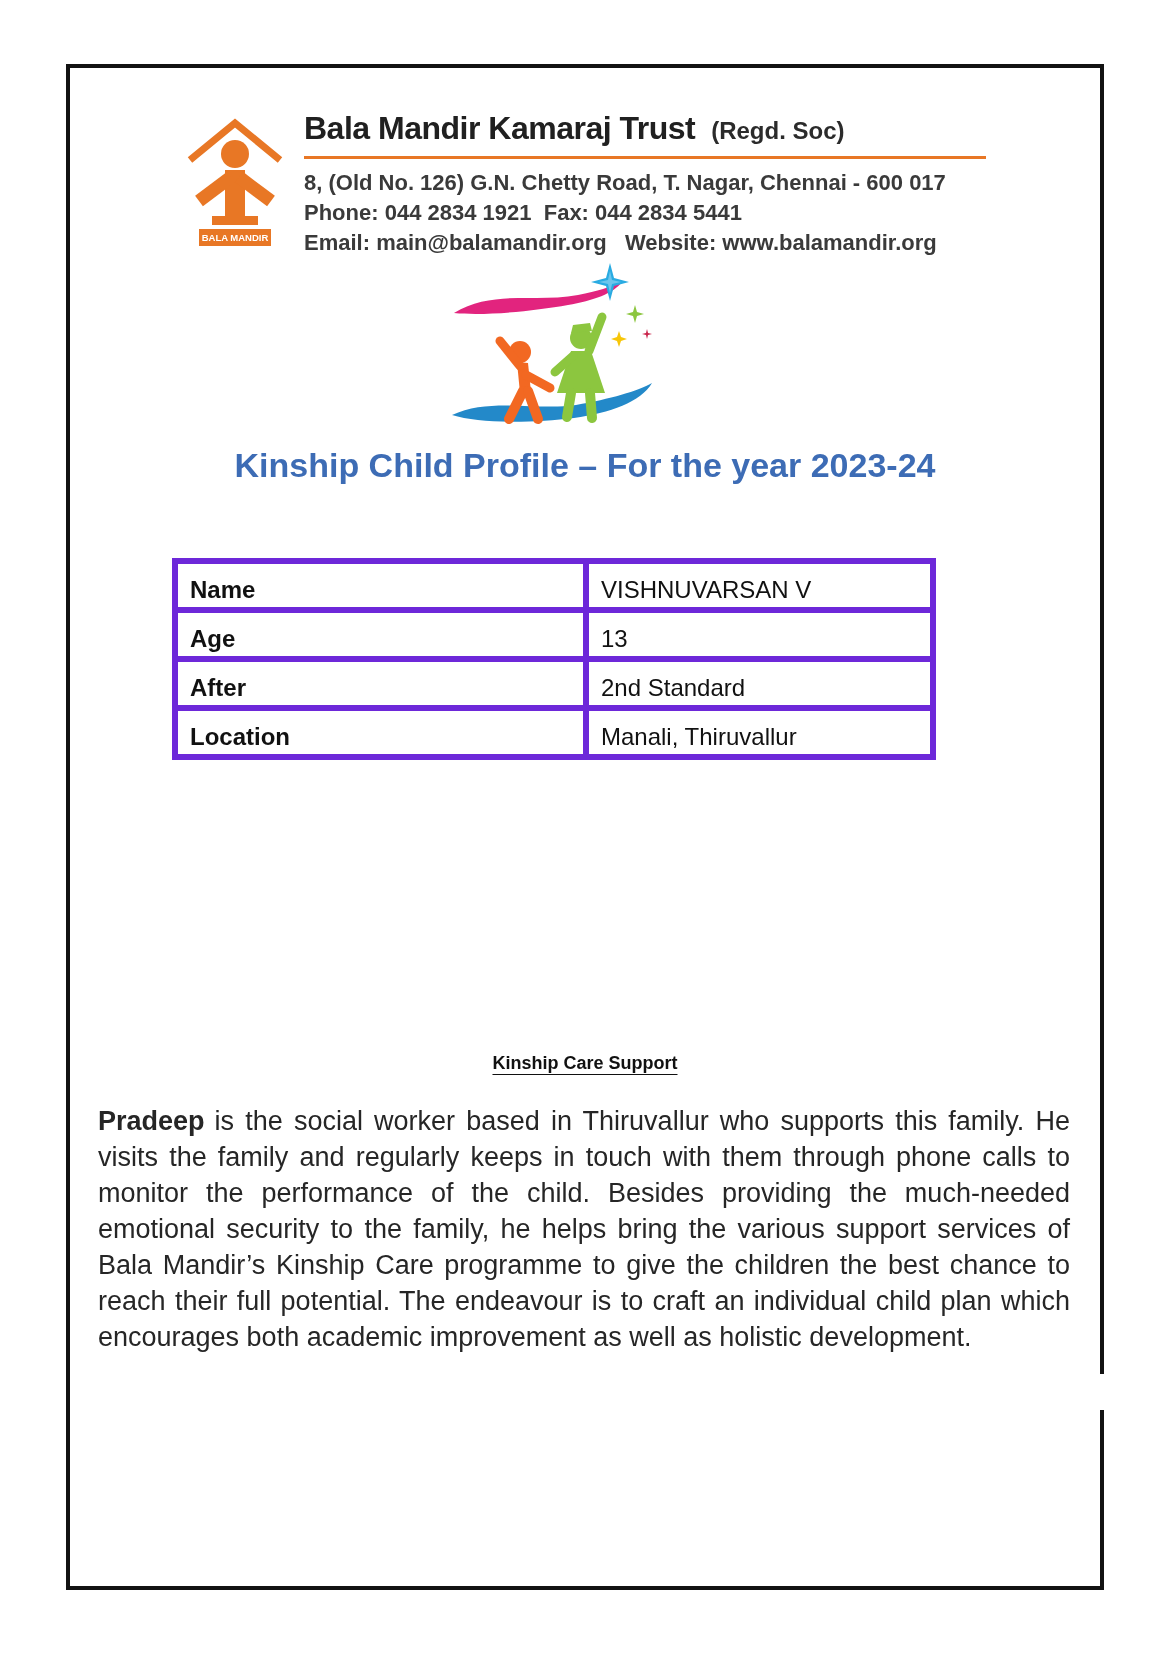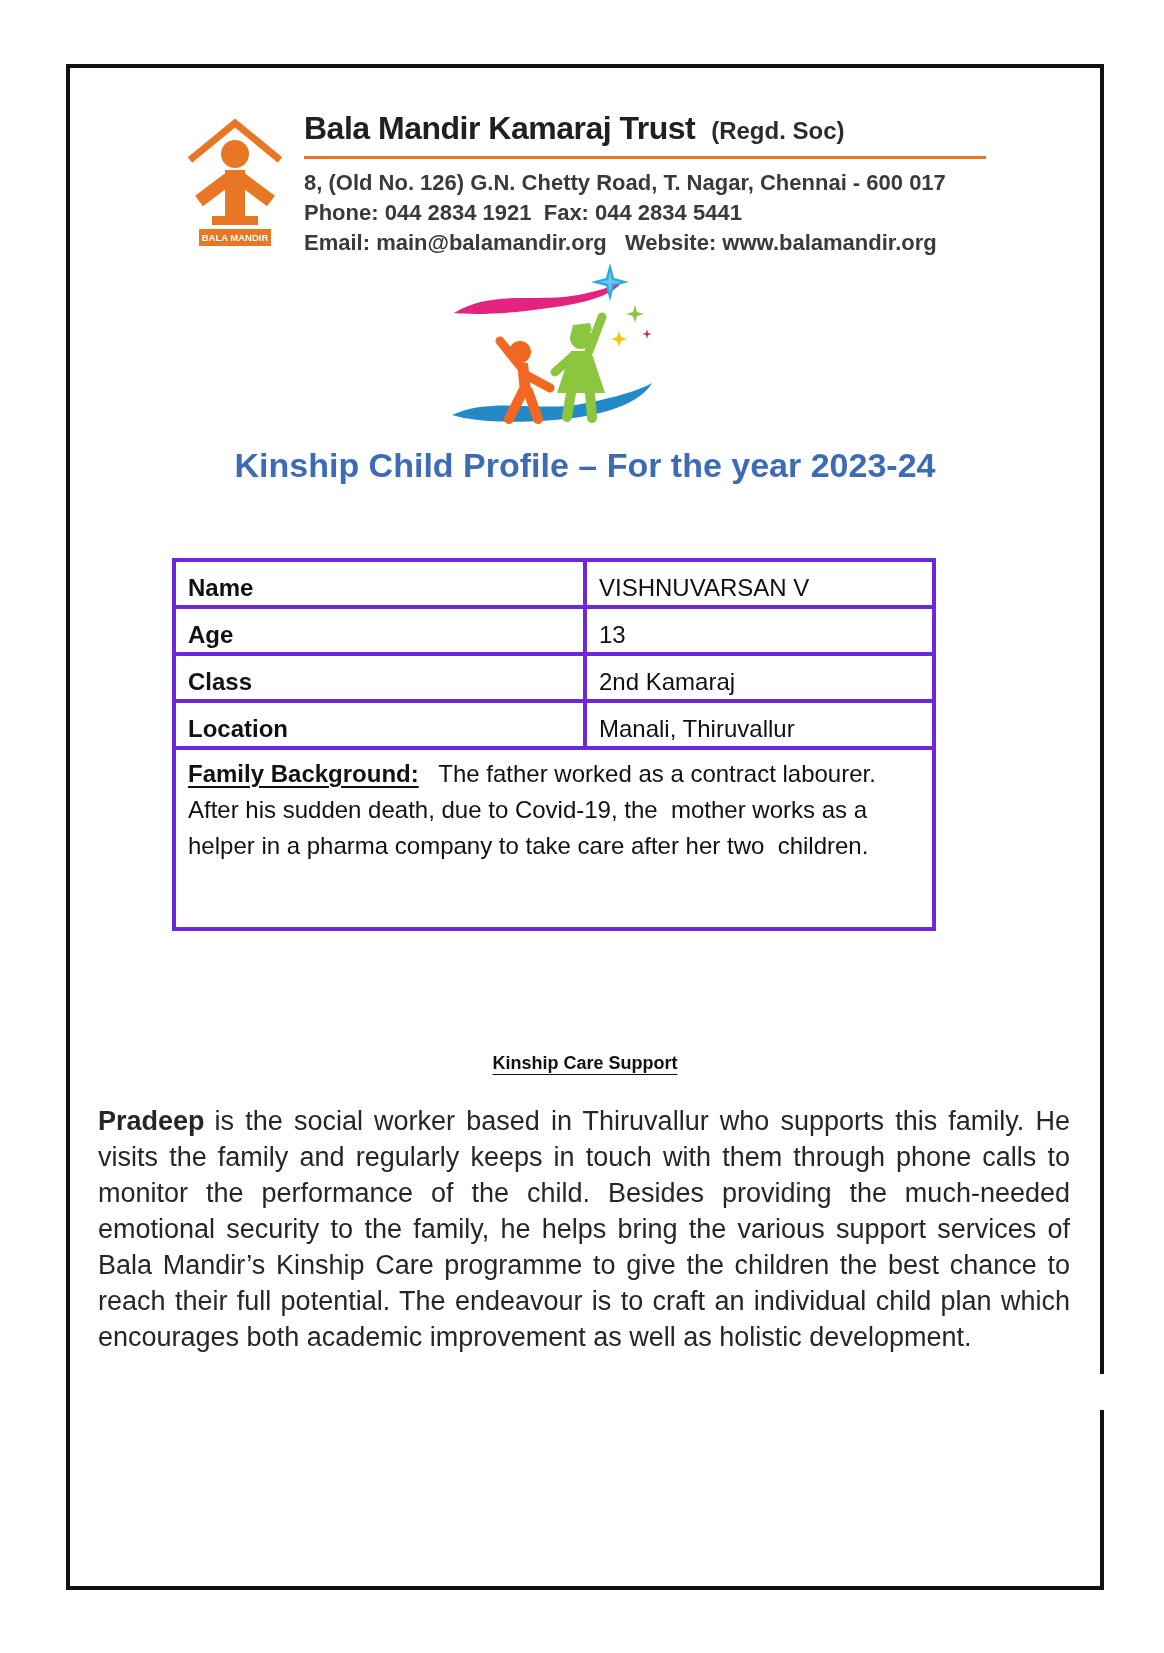--- a/index.html
+++ b/index.html
@@ -34,21 +34,21 @@
     text-align:center; font-size:34px; font-weight:bold; color:#3D6CB5;
   }
 
   
   .profile-table {
     position:absolute; left:102px; top:490px; width:764px;
     border-collapse:collapse; table-layout:fixed;
     font-size:24px; color:#111;
   }
   .profile-table td {
-    border:4px solid #6d28d9; vertical-align:top;
+    border:6px solid #6d28d9; vertical-align:top;
     padding:9px 12px 0 12px; line-height:34px;
   }
   td.lbl { width:411px; font-weight:bold; }
   tr.r-single td { height:38px; }
   tr.r-school td { height:76px; }
   tr.r-family td { height:181px; padding-top:6px; line-height:36px; }
   .school-wrap { display:inline-block; max-width:310px; }
   .family-label { font-weight:bold; text-decoration:underline; text-underline-offset:4px; }
   .family-text { white-space:pre-wrap; }
 
@@ -134,31 +134,26 @@
       <tbody>
         <tr class="r-single">
           <td class="lbl">Name</td>
           <td>VISHNUVARSAN V</td>
         </tr>
         <tr class="r-single">
           <td class="lbl">Age</td>
           <td>13</td>
         </tr>
         <tr class="r-single">
-          <td class="lbl">Class</td>
-          <td>2nd Kamaraj</td>
+          <td class="lbl">After</td>
+          <td>2nd Standard</td>
         </tr>
         <tr class="r-single">
           <td class="lbl">Location</td>
           <td>Manali, Thiruvallur</td>
-        </tr>
-        <tr class="r-family">
-          <td colspan="2">
-            <span class="family-label">Family Background:</span><span class="family-text">&nbsp;&nbsp; <span>The father worked as a contract labourer. After his sudden death, due to Covid-19, the  mother works as a helper in a pharma company to take care after her two  children.</span></span>
-          </td>
         </tr>
       </tbody>
     </table>
 
     <div class="section-heading">Kinship Care Support</div>
     <p class="kinship-paragraph">
       <span class="kinship-lead">Pradeep</span><span>is the social worker based in Thiruvallur who supports this family. He visits the family and regularly keeps in touch with them through phone calls to monitor the performance of the child. Besides providing the much-needed emotional security to the family, he helps bring the various support services of Bala Mandir’s Kinship Care programme to give the children the best chance to reach their full potential. The endeavour is to craft an individual child plan which encourages both academic improvement as well as holistic development.</span>
     </p>
   </div>
 </div>

